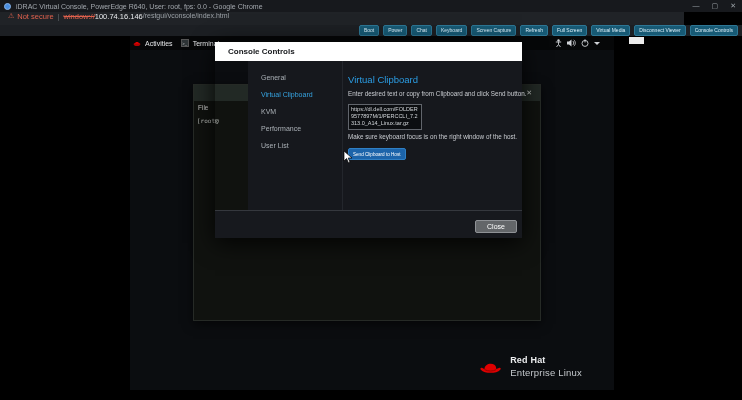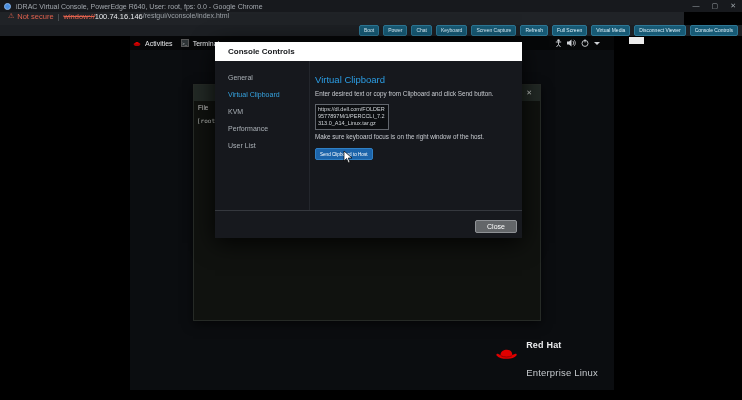--- a/index.html
+++ b/index.html
@@ -60,31 +60,31 @@
               background:#10120f; border:1px solid #262a26; box-shadow:0 3px 10px rgba(0,0,0,.6); }
   .term-titlebar { height:16px; background:#222925; position:relative; }
   .term-close { position:absolute; right:8px; top:4px; font-size:7px; color:#c3c7c3;
                 line-height:8px; cursor:pointer; }
   .term-menubar { height:13px; display:flex; align-items:center; }
   .term-menu-file { color:#c8c8c8; font-size:6.5px; margin-left:4px; }
   .term-body { padding:3px; font-family:"DejaVu Sans Mono", monospace;
                font-size:6px; color:#c0c4c0; }
 
   
-  .brand { position:absolute; right:16px; bottom:12px; display:flex; align-items:flex-start; }
+  .brand { position:absolute; right:32px; bottom:12px; display:flex; align-items:center; }
   .brand-hat { width:27px; height:22px; margin-right:6px; margin-top:2px; }
   .brand-line1 { font-size:9px; font-weight:bold; color:#ebecee; letter-spacing:.2px; }
-  .brand-line2 { font-size:9.5px; color:#c4c8cc; margin-top:17px; letter-spacing:.2px; }
+  .brand-line2 { font-size:9.5px; color:#c4c8cc; margin-top:2px; letter-spacing:.2px; }
 
   
   .dialog { position:absolute; left:215px; top:42px; width:307px; height:196px;
             box-shadow:0 5px 22px rgba(0,0,0,.85); z-index:5; display:flex; flex-direction:column; }
   .dlg-header { height:19px; background:#ffffff; display:flex; align-items:center; }
   .dlg-title { font-size:8px; font-weight:bold; color:#15171a; margin-left:13px; }
-  .dlg-body { flex:1; background:#16181d; position:relative; }
+  .dlg-body { flex:1; background:#16181d; position:relative;margin-left:33px; }
   .dlg-sidebar { position:absolute; left:0; top:0; width:95px; height:100%;
                  padding:13px 0 0 13px; border-right:1px solid #23262c; }
   .side-item { font-size:7px; color:#aab0b6; margin-bottom:10px; cursor:pointer; }
   .side-item.active { color:#36a3e0; }
   .dlg-content { position:absolute; left:100px; top:0; width:202px; }
   .pane-heading { font-size:9.5px; color:#2b9de4; margin-top:13px; }
   .pane-desc { font-size:6.3px; color:#c9ccd1; margin-top:5px; white-space:nowrap; }
   .clip-textarea { margin-top:7px; width:74px; height:26px; background:#0c0e11;
                    border:1px solid #61656c; color:#d2d6da; font-size:5.5px;
                    font-family:"Liberation Sans",sans-serif; resize:none; overflow:hidden;

